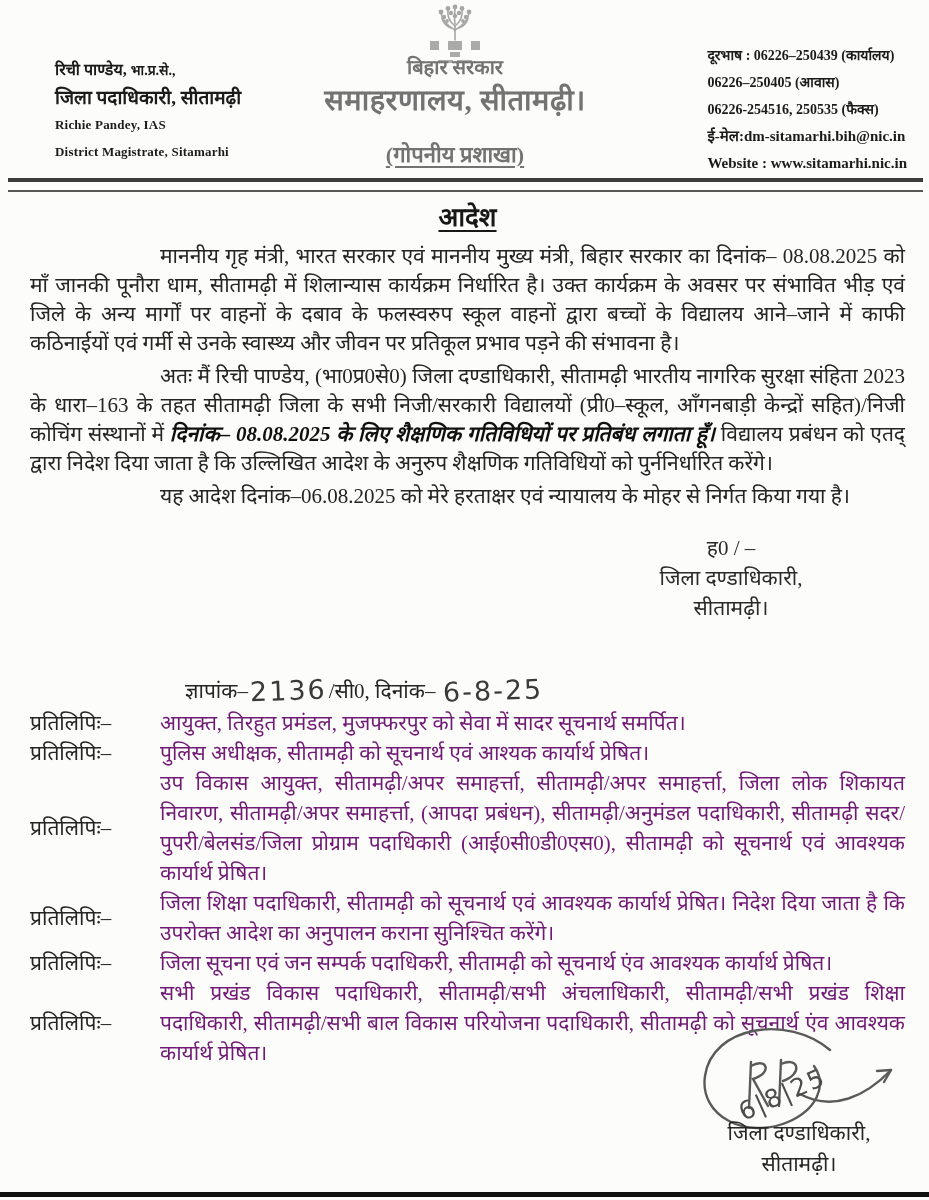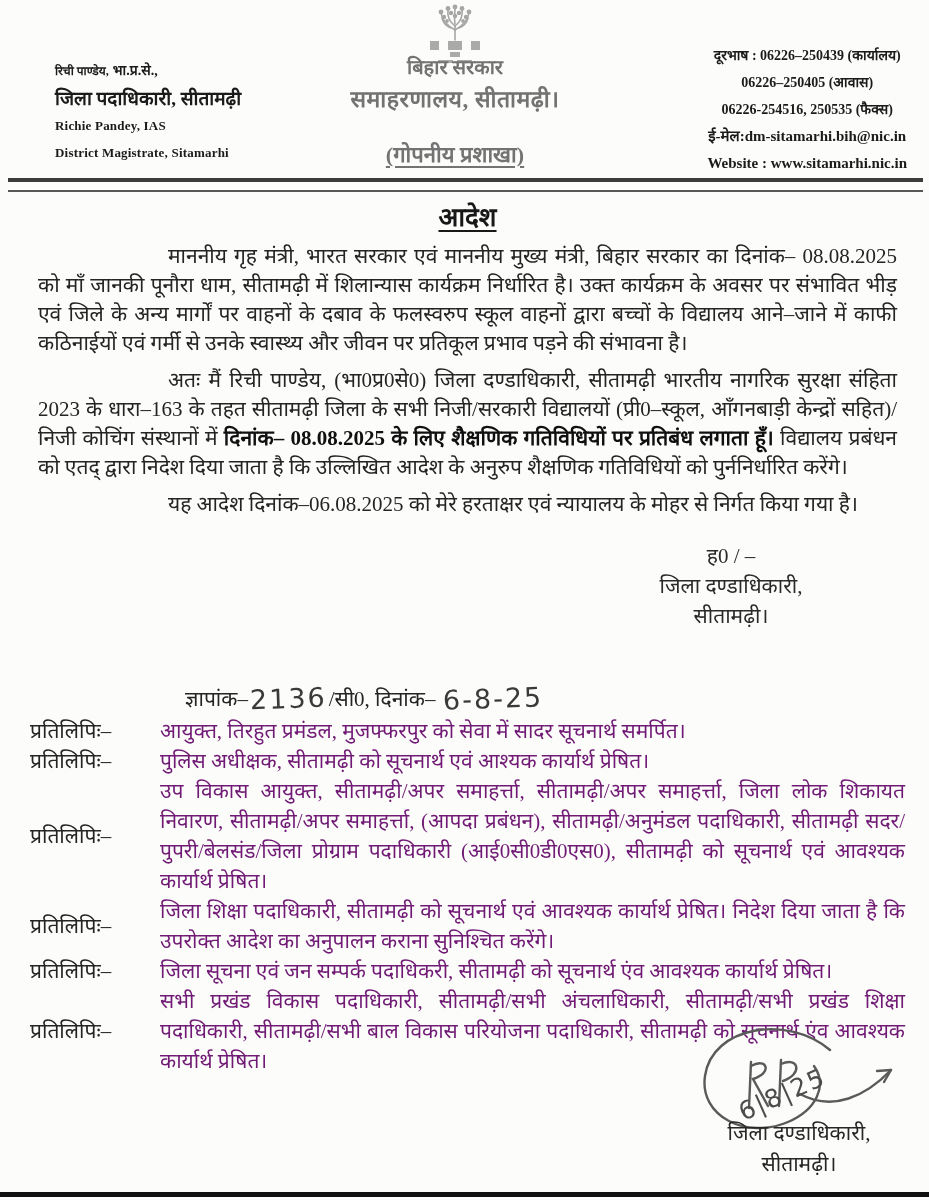--- a/index.html
+++ b/index.html
@@ -10,38 +10,38 @@
     margin:0 auto;
     background:#fcfcfa;
     font-family:"Liberation Serif","DejaVu Serif",serif;
     color:#222;
     overflow:hidden;
   }
   
   .header{position:relative;height:178px;}
   .emblem{position:absolute;left:416px;top:4px;width:78px;text-align:center;opacity:.75;}
   .head-left{position:absolute;left:55px;top:56px;line-height:27px;font-weight:bold;color:#1b1b1b;}
-  .head-left .hi-name{font-size:12px;}
+  .head-left .hi-name{font-size:16px;}
   .head-left .hi-suffix{font-size:14px;}
   .head-left .hi-desg{font-size:19px;}
   .head-left .en{font-size:13px;font-family:"Liberation Serif",serif;letter-spacing:.2px;}
   .head-center{position:absolute;left:255px;top:54px;width:400px;text-align:center;color:#737373;}
   .head-center .gov{font-size:20px;font-weight:bold;line-height:26px;}
-  .head-center .office{font-size:23px;font-weight:bold;line-height:40px;letter-spacing:.5px;}
+  .head-center .office{font-size:29px;font-weight:bold;line-height:40px;letter-spacing:.5px;}
   .head-center .branch{font-size:22px;font-weight:bold;line-height:32px;text-decoration:underline;text-underline-offset:4px;margin-top:19px;}
-  .head-right{position:absolute;right:22px;top:42px;text-align:center;font-weight:bold;color:#1b1b1b;font-size:14px;line-height:27px;font-family:Liberation Serif, serif;}
+  .head-right{position:absolute;right:22px;top:42px;text-align:left;font-weight:bold;color:#1b1b1b;font-size:14px;line-height:27px;font-family:Liberation Serif, serif;}
   .head-right .en{font-size:15px;}
   .rule{margin:0 6px 0 8px;height:8px;border-top:4px solid #3c3c3c;border-bottom:2px solid #585858;}
   
   .main{margin:6px 24px 0 30px;}
   .order-title{text-align:center;margin:6px 0 8px 0;}
   .order-title span{font-size:26px;font-weight:bold;color:#181818;text-decoration:underline;text-underline-offset:4px;}
-  .para{font-size:21px;line-height:29px;text-align:justify;margin:8px;color:#242424;text-indent:130px;}
+  .para{font-size:21px;line-height:29px;text-align:justify;margin:0;color:#242424;text-indent:130px;}
   .para + .para{margin-top:4px;}
-  .para .bold{font-weight:bold;color:#101010;}
+  .para .bold{font-weight:bold;color:#101010;font-style:italic;}
   
   .sig-top{margin:22px 58px 0 auto;width:232px;text-align:center;font-size:21px;line-height:30px;color:#2a2a2a;}
   
   .memo{margin:52px 0 2px 155px;font-size:21px;color:#242424;white-space:nowrap;}
   .memo .hand{display:inline-block;font-family:"DejaVu Sans",sans-serif;font-size:27px;color:#3a3a3a;transform:rotate(-2deg);letter-spacing:2px;margin:0 2px;vertical-align:-2px;}
   
   .copies{margin-top:2px;}
   .copy-row{display:flex;align-items:center;}
   .copy-label{flex:0 0 130px;font-size:21px;line-height:30px;color:#242424;}
   .copy-text{flex:1;font-size:21px;line-height:30px;text-align:justify;color:#701a75;}

